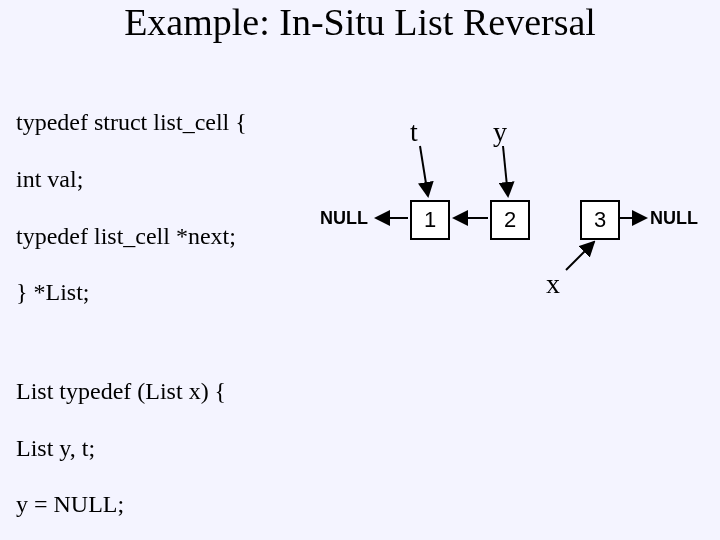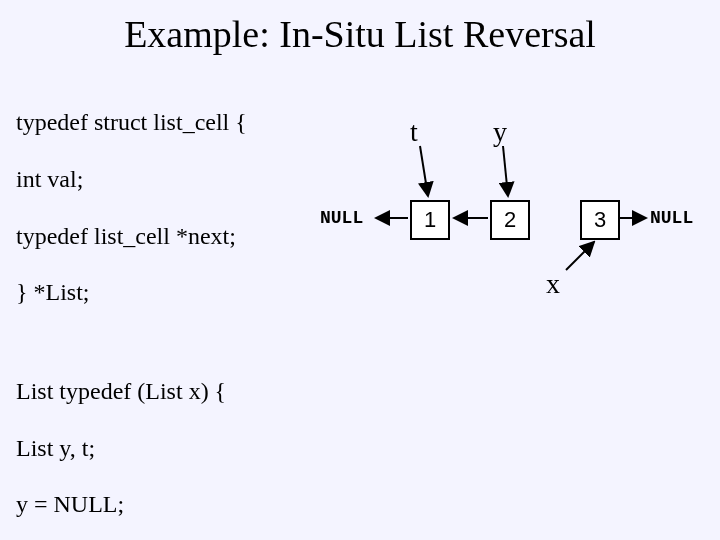--- a/index.html
+++ b/index.html
@@ -9,21 +9,20 @@
     height: 540px;
     background: #f4f4ff;
     font-family: "Times New Roman", Times, serif;
     color: #000;
     position: relative;
     overflow: hidden;
   }
   .title {
     font-size: 38px;
     text-align: center;
-    padding-top: 12px;
     padding-bottom: 8px;
   }
   .code-block {
     position: absolute;
     left: 16px;
     top: 80px;
     font-size: 24px;
     line-height: 1.18;
     white-space: pre;
   }
@@ -45,21 +44,21 @@
     height: 36px;
     border: 2px solid #000;
     background: #fff;
     text-align: center;
     line-height: 36px;
     font-family: Arial, sans-serif;
     font-size: 22px;
   }
   .null-label {
     position: absolute;
-    font-family: Liberation Mono, monospace;
+    font-family: Liberation Sans, sans-serif;
     font-size: 18px;
     font-weight: bold;
   }
   svg { position: absolute; left: 0; top: 0; overflow: visible; }
 </style>
 </head>
 <body>
 
 <div class="title">Example: In-Situ List Reversal</div>
 

